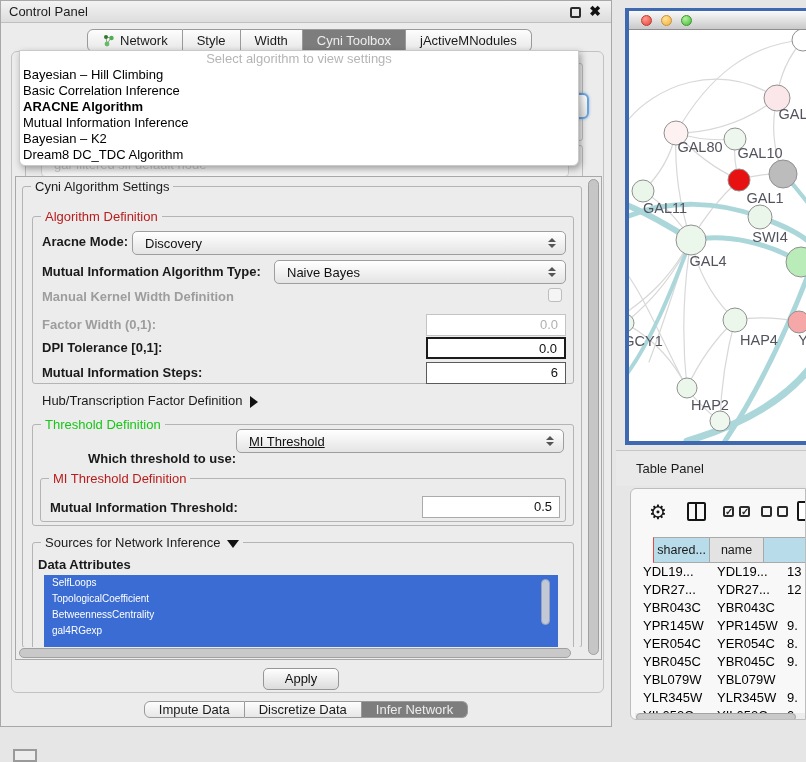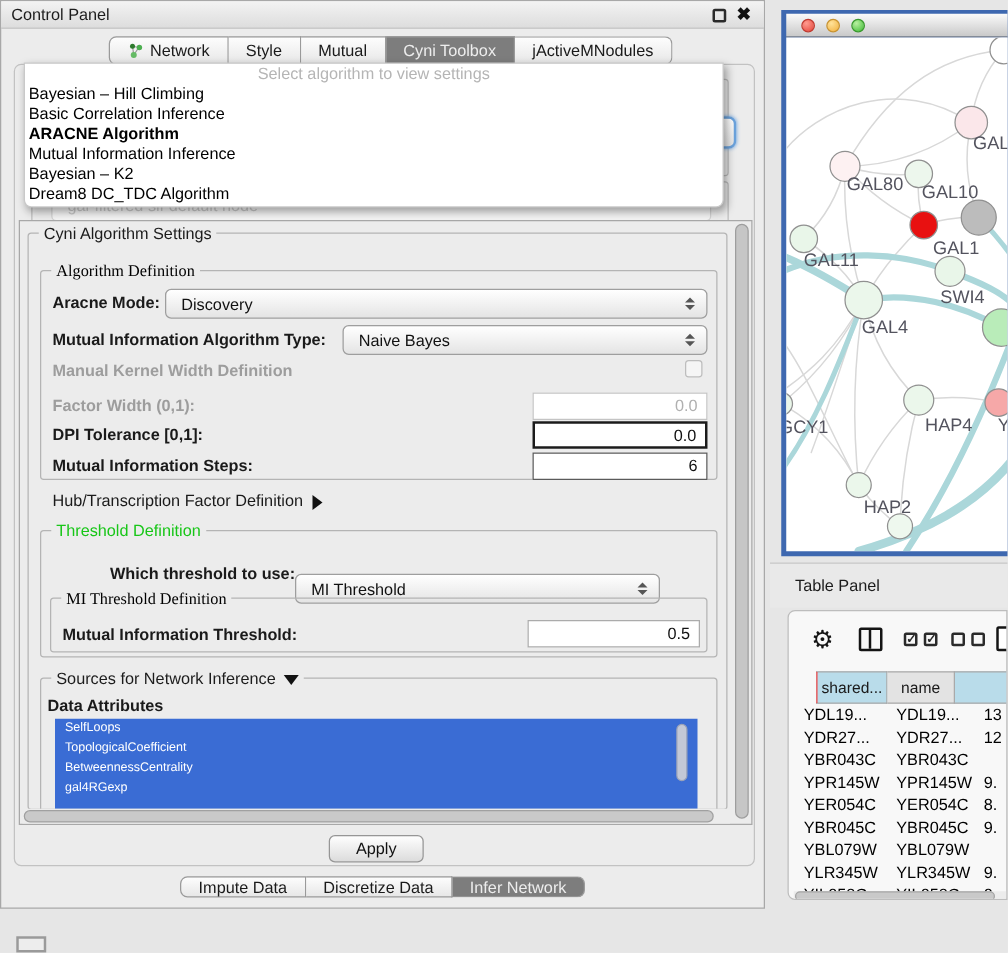--- a/index.html
+++ b/index.html
@@ -48,21 +48,21 @@
       margin-top:0; }
   .algo-item { font-size:13px; color:#000; height:16px; line-height:16px; padding-left:3px; }
   .algo-item.hl { font-weight:bold; }
 
   
   #settings-panel { left:14px; top:175px; width:587px; height:484px; background:#ececec;
       border:1px solid #a8a8a8; overflow:hidden; z-index:10; }
   .grp { position:absolute; border:1px solid #b4b4b4; border-radius:3px; }
   .grp-ttl { position:absolute; top:-8px; left:8px; background:#ececec; padding:0 4px;
       font-size:13px; white-space:nowrap; }
-  .ttl-black { color:#1c1c1c; } .ttl-blue { color:#000000;font-family:Liberation Serif, serif; } .ttl-green { color:#18c618; }
+  .ttl-black { color:#1c1c1c; } .ttl-blue { color:#b91c1c; } .ttl-green { color:#18c618; }
   .lbl { position:absolute; font-size:13px; font-weight:bold; color:#1a1a1a; white-space:nowrap; }
   .lbl.dis { color:#9d9d9d; }
   .combo { position:absolute; height:24px; background:linear-gradient(#ffffff,#e4e4e4);
       border:1px solid #9e9e9e; border-radius:5px; font-size:13px; color:#111;
       display:flex; align-items:center; padding-left:12px; }
   .combo-arrows { position:absolute; right:9px; top:50%; transform:translateY(-50%);
       display:flex; flex-direction:column; gap:2px; }
   .combo-arrows i { display:block; width:0; height:0; border-left:4px solid transparent;
       border-right:4px solid transparent; }
   .combo-arrows i.up { border-bottom:4px solid #555; }
@@ -167,21 +167,21 @@
         <circle cx="4" cy="3" r="2" fill="#2d7a2d"></circle>
           <circle cx="9.5" cy="4" r="2.2" fill="#4caf50"></circle>
         <circle cx="5" cy="10" r="2.4" fill="#66bb66"></circle>
       </svg>
       <span>Network</span>
     </div>
     <div class="seg-tab">
         <span>Style</span>
       </div>
     <div class="seg-tab">
-        <span>Mutual</span>
+        <span>Width</span>
       </div>
     <div class="seg-tab sel">
         <span>Cyni Toolbox</span>
       </div>
     <div class="seg-tab">
         <span>jActiveMNodules</span>
       </div>
   </div>
 
   <div class="abs" id="cp-outer"></div>
@@ -233,21 +233,21 @@
     <div class="tfield focus" style="left:410px;top:160px;width:140px;">0.0</div>
     <span class="lbl" style="left:26px;top:188px;">Mutual Information Steps:</span>
     <div class="tfield dark" style="left:410px;top:185px;width:140px;">6</div>
 
     <span class="lbl" style="left:26px;top:216px;font-weight:normal;"><span>Hub/Transcription Factor Definition</span><span class="tri-right"></span></span>
 
     <div class="grp" style="left:16px;top:247px;width:542px;height:102px;">
       <span class="grp-ttl ttl-green">Threshold Definition</span>
     </div>
     <span class="lbl" style="left:72px;top:274px;">Which threshold to use:</span>
-    <div class="combo" style="left:220px;top:282px;width:292px;">
+    <div class="combo" style="left:220px;top:252px;width:328px;text-decoration:underline;">
       <span>MI Threshold</span>
       <span class="combo-arrows">
           <i class="up"></i>
           <i class="dn"></i>
         </span>
     </div>
     <div class="grp" style="left:24px;top:301px;width:526px;height:44px;">
       <span class="grp-ttl ttl-blue">MI Threshold Definition</span>
     </div>
     <span class="lbl" style="left:34px;top:323px;">Mutual Information Threshold:</span>

